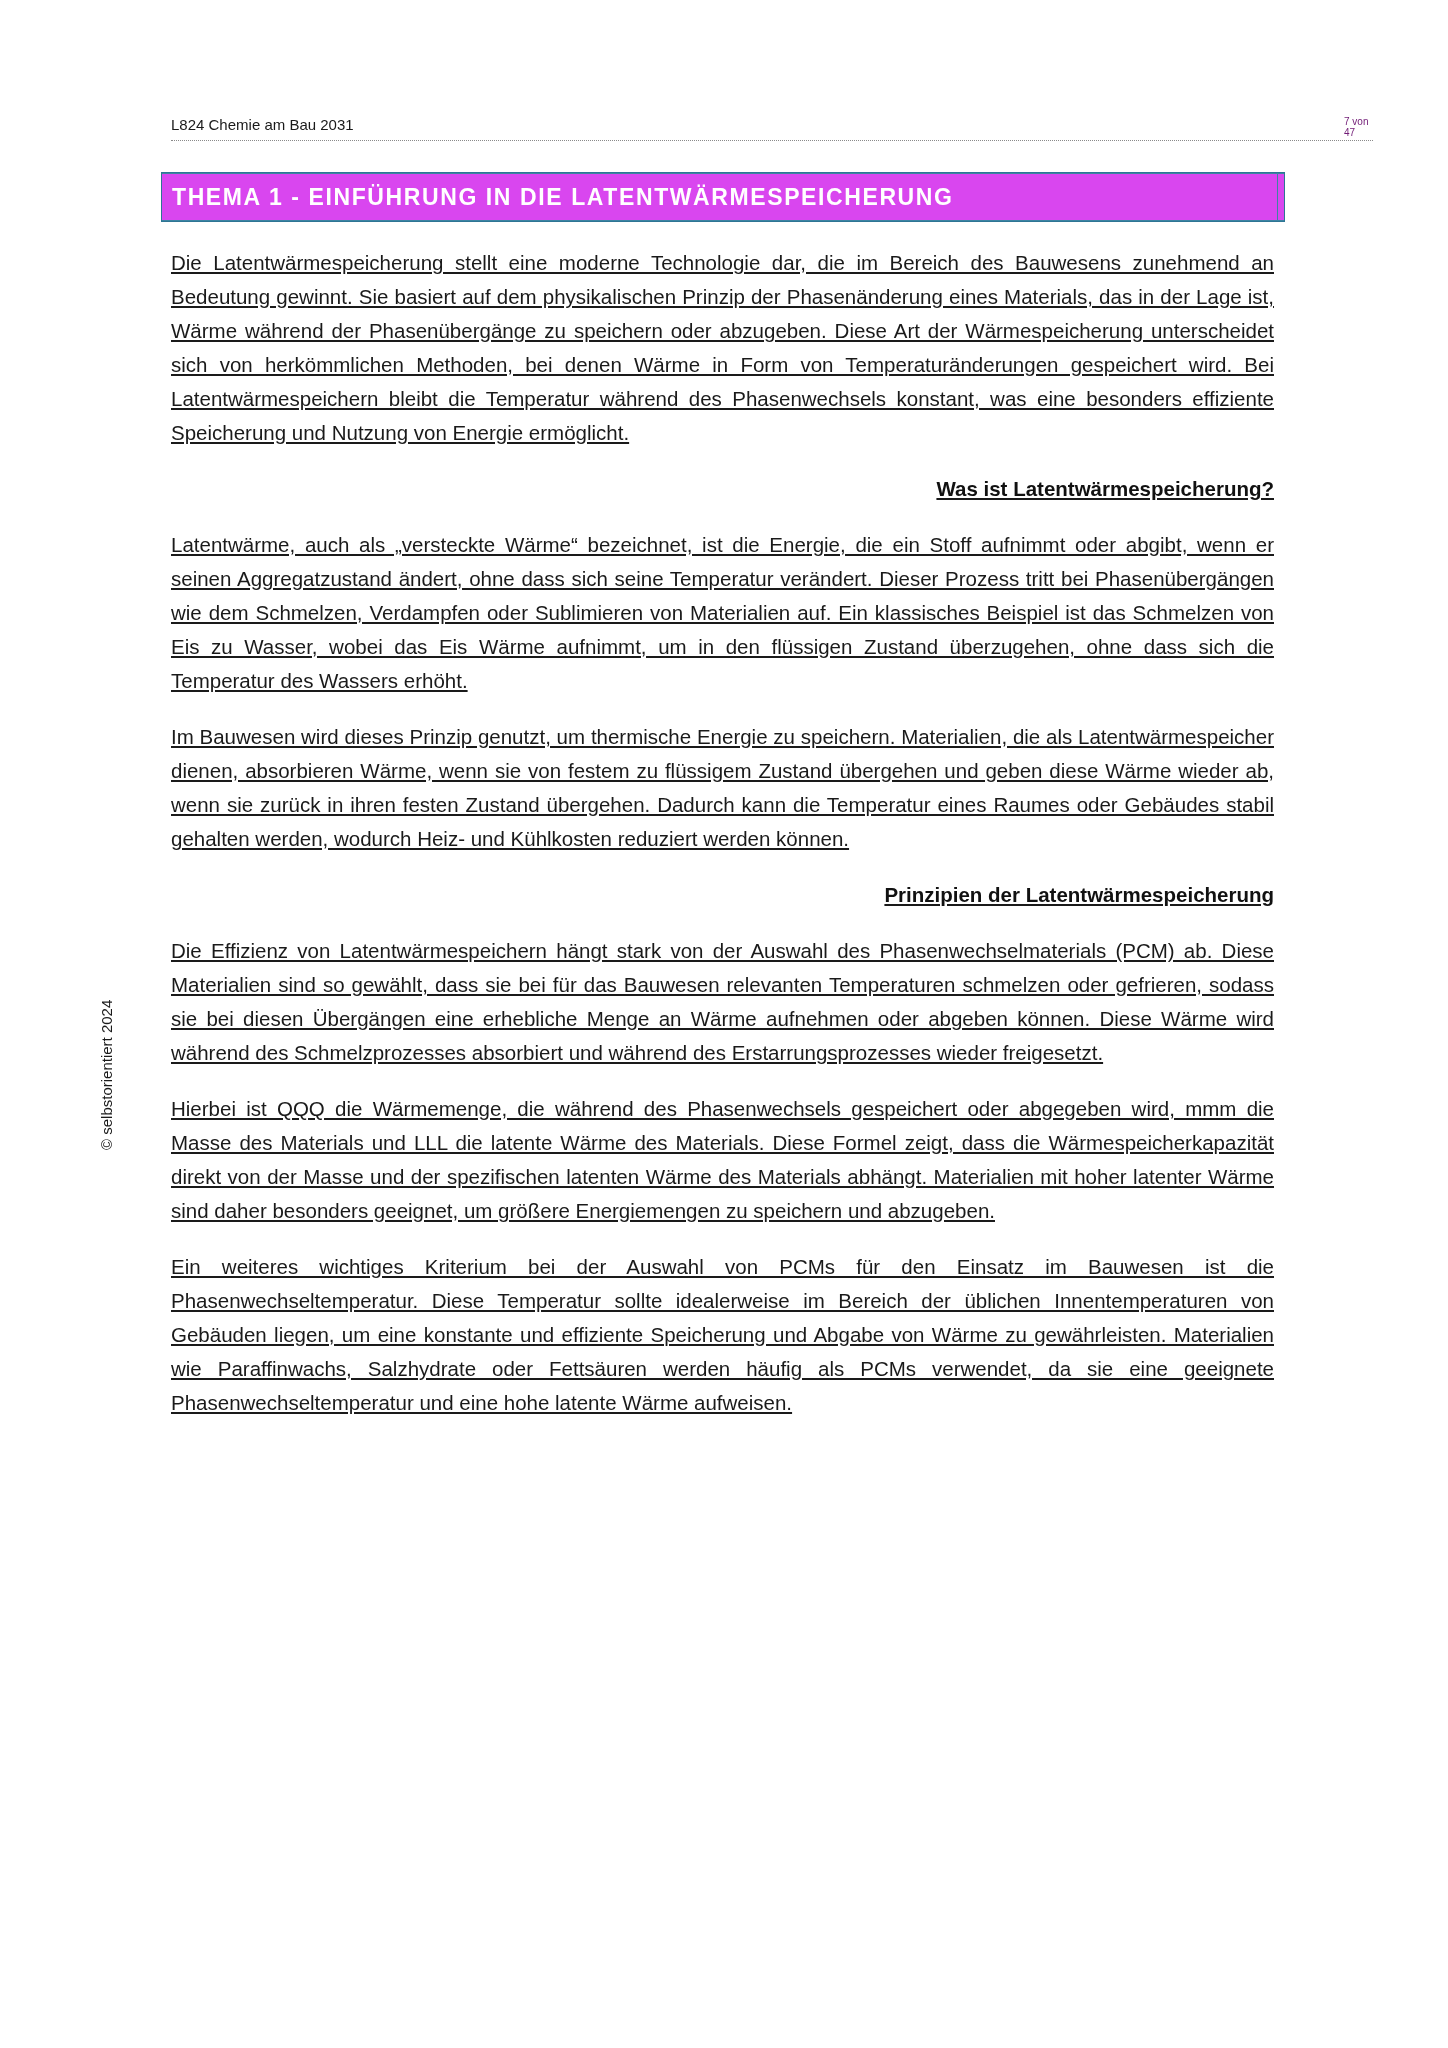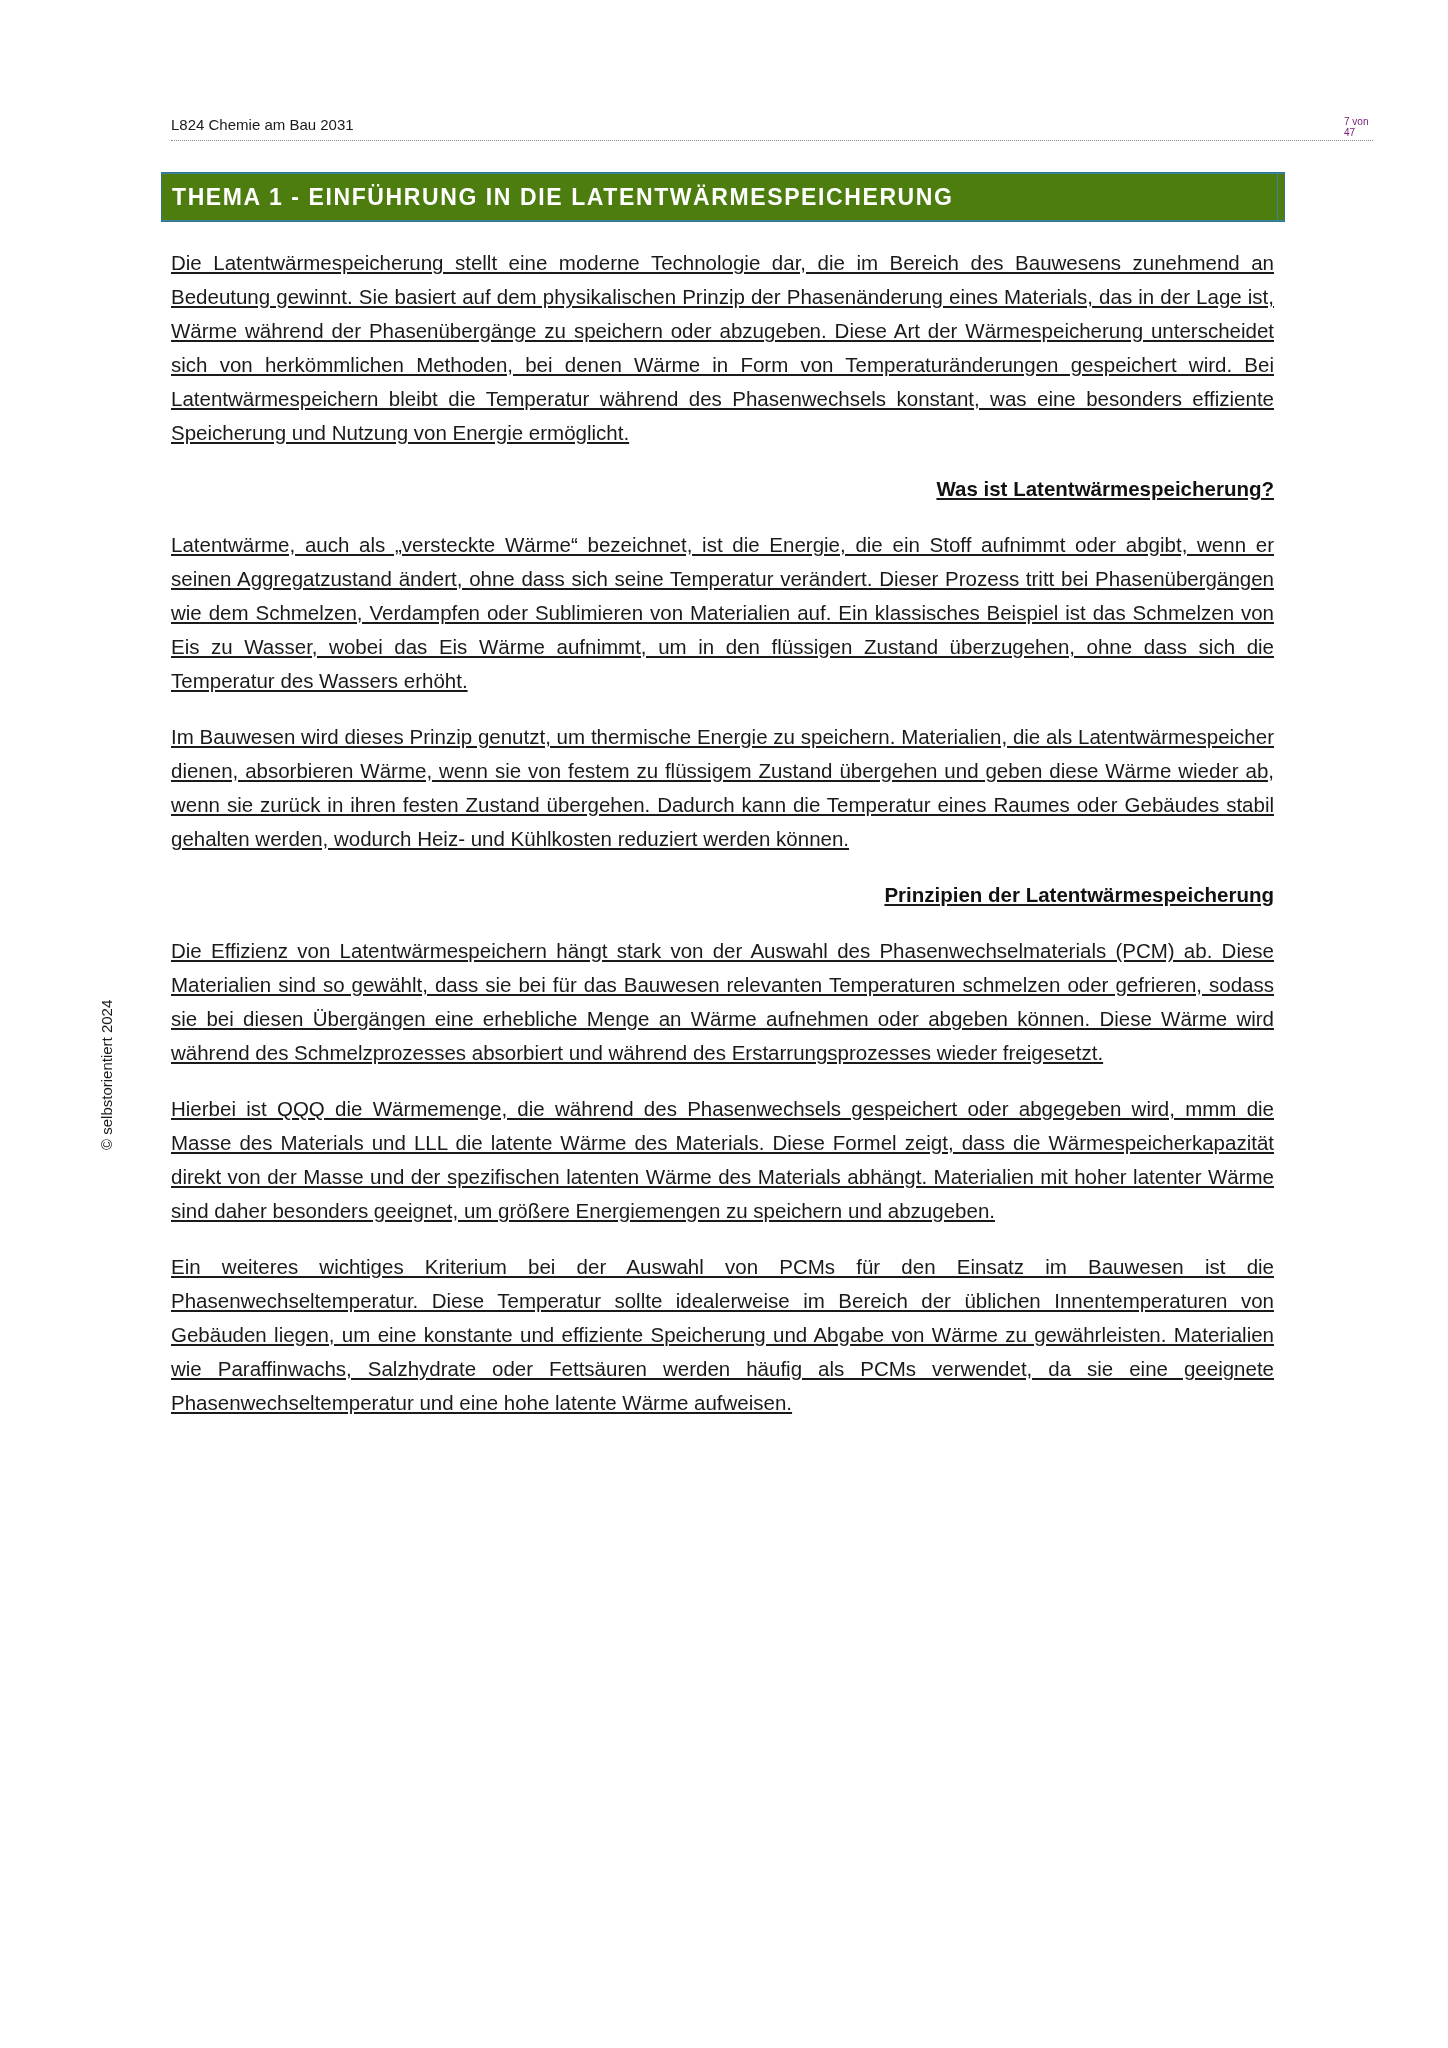--- a/index.html
+++ b/index.html
@@ -37,21 +37,21 @@
     font-size: 10px;
     color: #701a75;
     margin-left: 40px;
   }
   .banner {
     position: absolute;
     left: 161px;
     top: 172px;
     width: 1124px;
     height: 50px;
-    background: #4d7c0f;
+    background: #d946ef;
     box-sizing: border-box;
     border: 1px solid #2e7594;
     box-shadow: inset 0 6px 0 -5px #3d84a2, inset 0 -6px 0 -5px #3d84a2;
   }
   .banner::after {
     content: "";
     position: absolute;
     right: 6px;
     top: 0;
     bottom: 0;

